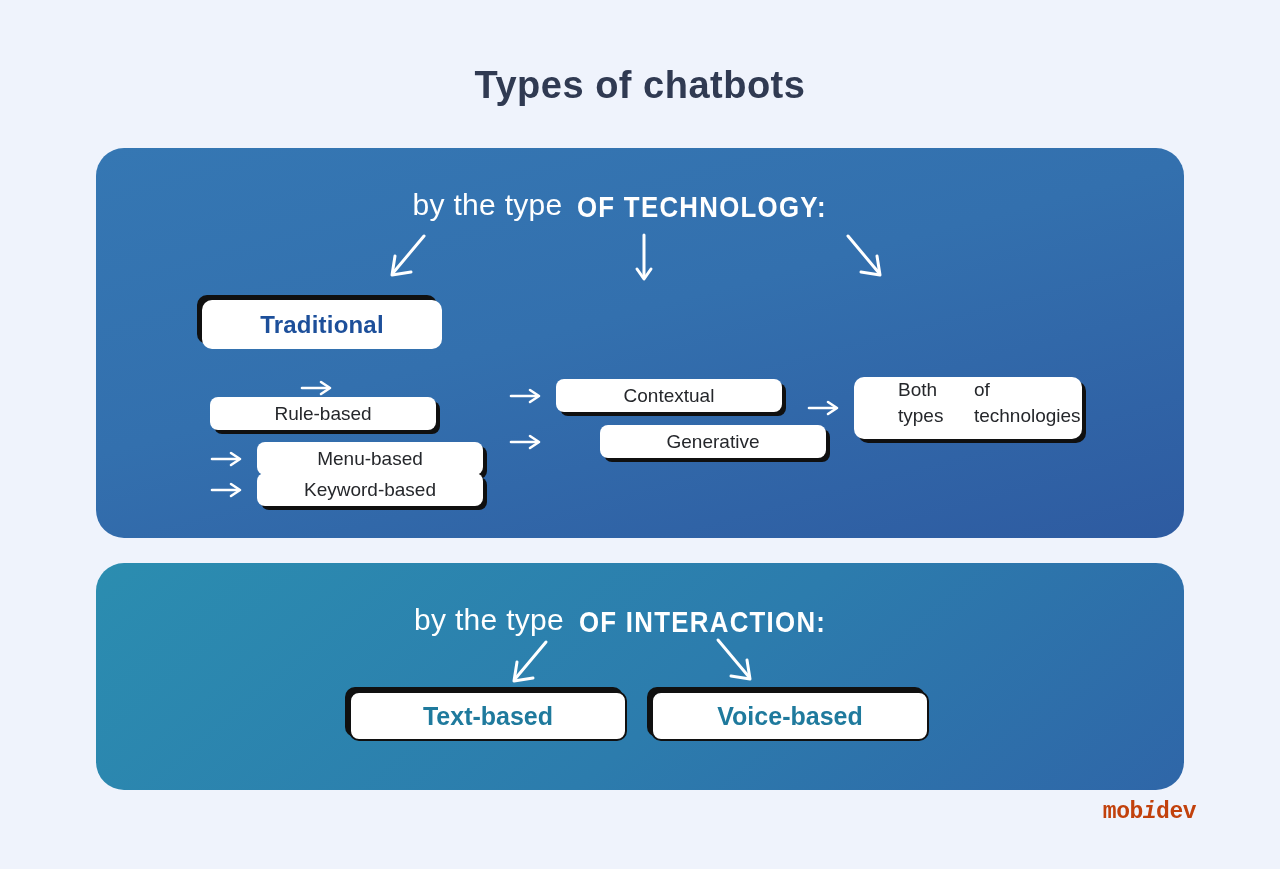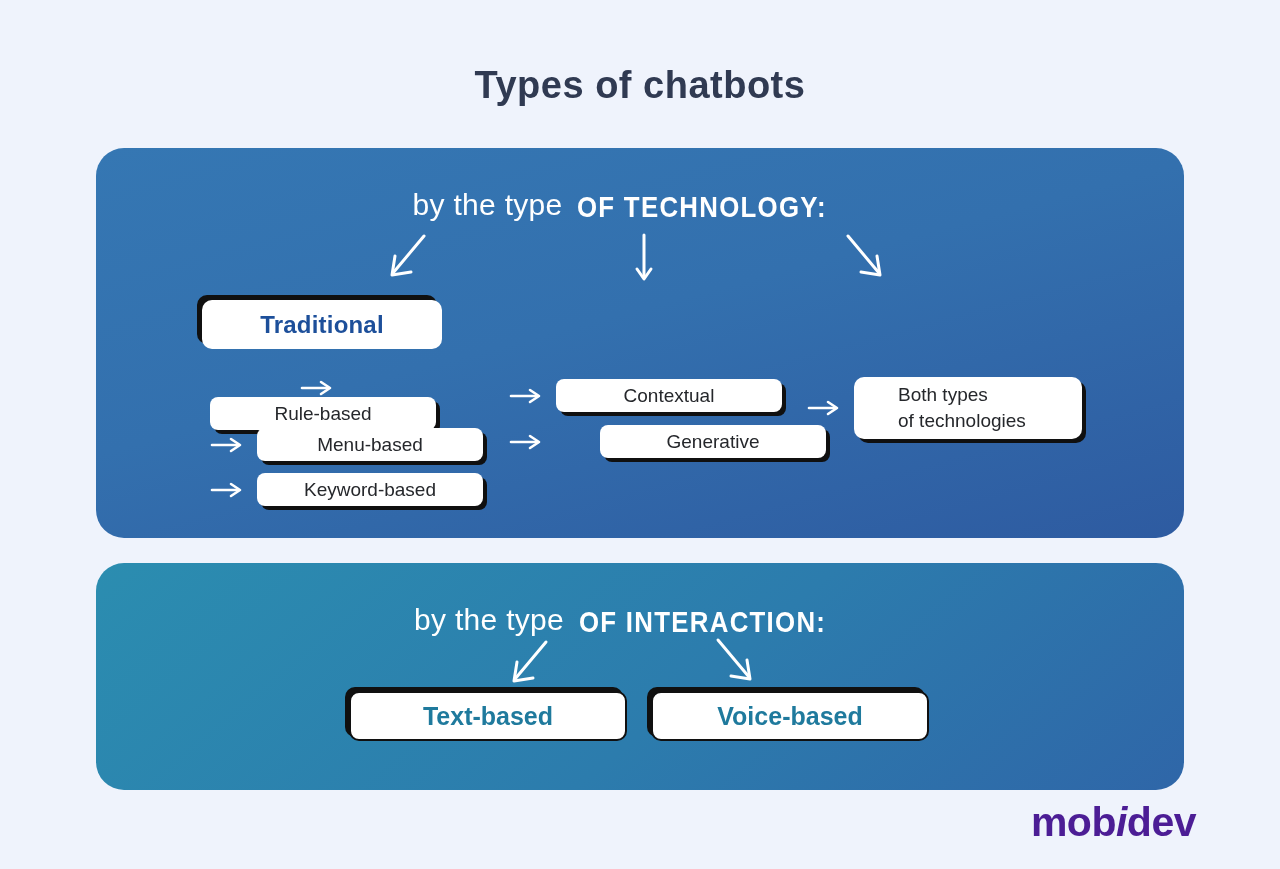--- a/index.html
+++ b/index.html
@@ -61,33 +61,33 @@
     fill:none;stroke:#fff;stroke-width:2.6;stroke-linecap:round;stroke-linejoin:round;
   }
   .item-box{
     width:226px;height:33px;background:#fff;border-radius:8px;
     box-shadow:4px 4px 0 var(--ink);
     display:flex;align-items:center;justify-content:center;
     font-size:19px;color:var(--item-text);
   }
   .item-box.tall{
     width:228px;height:62px;border-radius:10px;
-    flex-direction:column;align-items:flex-start;justify-content:center;
+    flex-direction:row;align-items:flex-start;justify-content:center;
     padding-left:44px;line-height:1.38;
   }
   .opt-box{
     position:absolute;top:128px;width:278px;height:50px;
     background:#fff;border:2px solid var(--ink);border-radius:10px;
     box-shadow:-4px -4px 0 var(--ink);
     display:flex;align-items:center;justify-content:center;
     font-size:25px;font-weight:700;color:var(--opt-text);
   }
   .logo{
     position:absolute;top:799px;right:84px;
-    font-size:41px;font-weight:700;color:#4c1d95;letter-spacing:-.5px;
+    font-size:23px;font-weight:700;color:#c2410c;letter-spacing:-.5px;font-family:Liberation Mono, monospace;
   }
   .logo .logo-i{font-style:italic;}
 </style>
 </head>
 <body>
 
 <div class="page">
 
   <h1 class="page-title">Types of chatbots</h1>
 
@@ -117,21 +117,21 @@
       </div>
       <div class="row" style="top:231px;flex-direction:column;">
         <svg class="row-arrow" width="34" height="18" viewBox="0 0 34 18">
           <path d="M2 9 L28 9"></path>
             <polyline points="21,3 30,9 21,15"></polyline>
         </svg>
         <div class="item-box">
           <span>Rule-based</span>
         </div>
       </div>
-      <div class="row" style="top:280px;">
+      <div class="row" style="top:294px;">
         <svg class="row-arrow" width="34" height="18" viewBox="0 0 34 18">
           <path d="M2 9 L28 9"></path>
             <polyline points="21,3 30,9 21,15"></polyline>
         </svg>
         <div class="item-box">
           <span>Menu-based</span>
         </div>
       </div>
       <div class="row" style="top:325px;">
         <svg class="row-arrow" width="34" height="18" viewBox="0 0 34 18">

